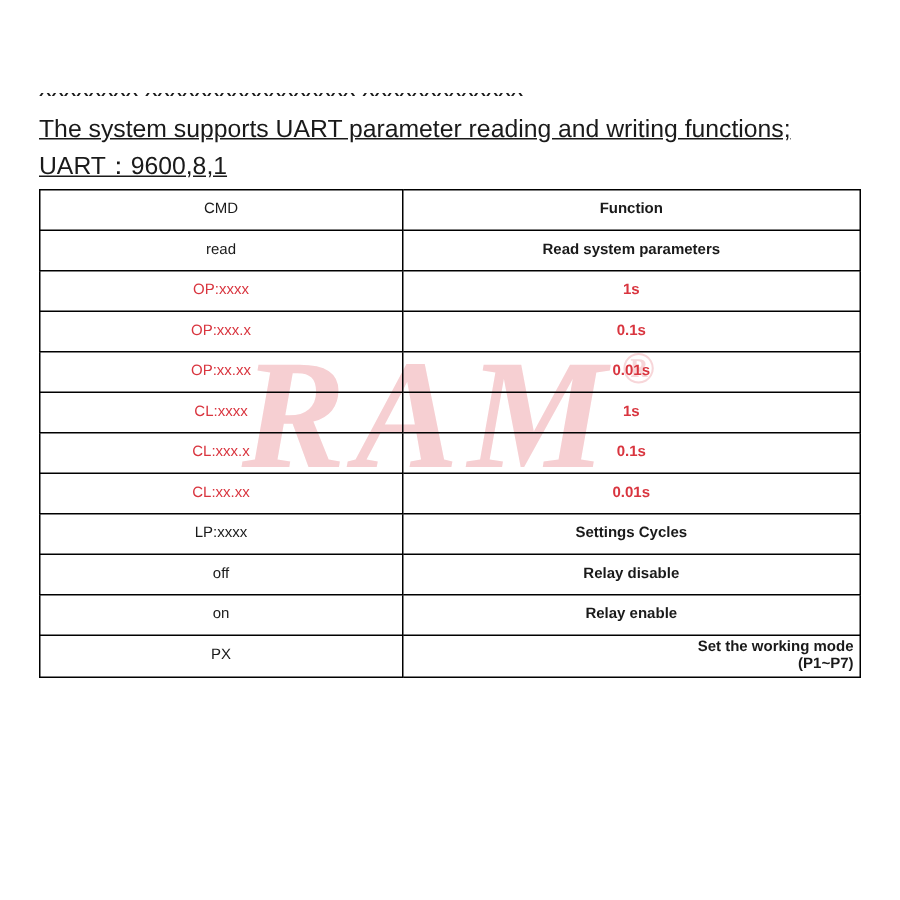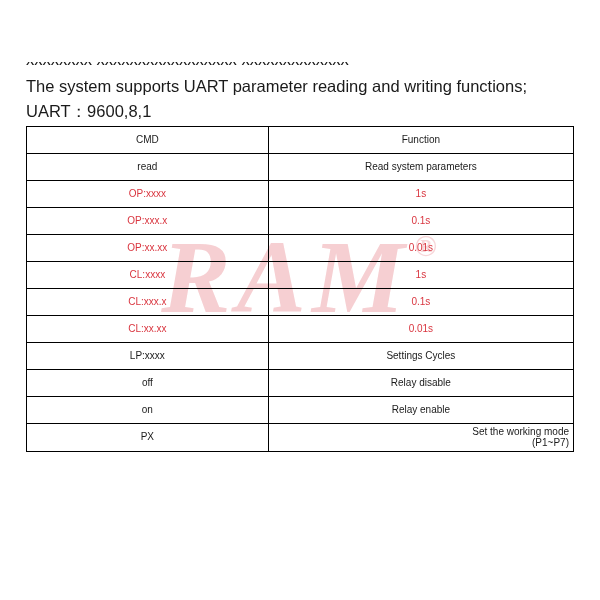--- a/index.html
+++ b/index.html
@@ -75,39 +75,40 @@
     top: -12px;
     white-space: nowrap;
   }
 
   .intro {
     font-size: 16.5px;
     line-height: 1.32;
     color: #1a1a1a;
     margin: 0 0 3px 0;
     white-space: nowrap;
+    text-decoration: underline;
   }
 
   table.params {
     border-collapse: collapse;
     width: 100%;
     table-layout: fixed;
     background: transparent;
     font-size: 10px;
   }
   table.params td {
     border: 1px solid #000000;
     text-align: center;
     padding: 2px 4px;
     height: 22px;
     line-height: 1.15;
     background: transparent;
   }
   table.params td.cmd { width: 44%; }
-  table.params td.fn  { width: 56%; }
+  table.params td.fn  { width: 56%; font-weight: bold; }
 
   .row-red td { color: #d9353f; margin-left: 48px; }
   .row-black td { color: #1a1a1a; }
 
   .tall td { height: 44px; }
   .sub { display: block; text-align: right; }
 </style>
 </head>
 <body>
 

